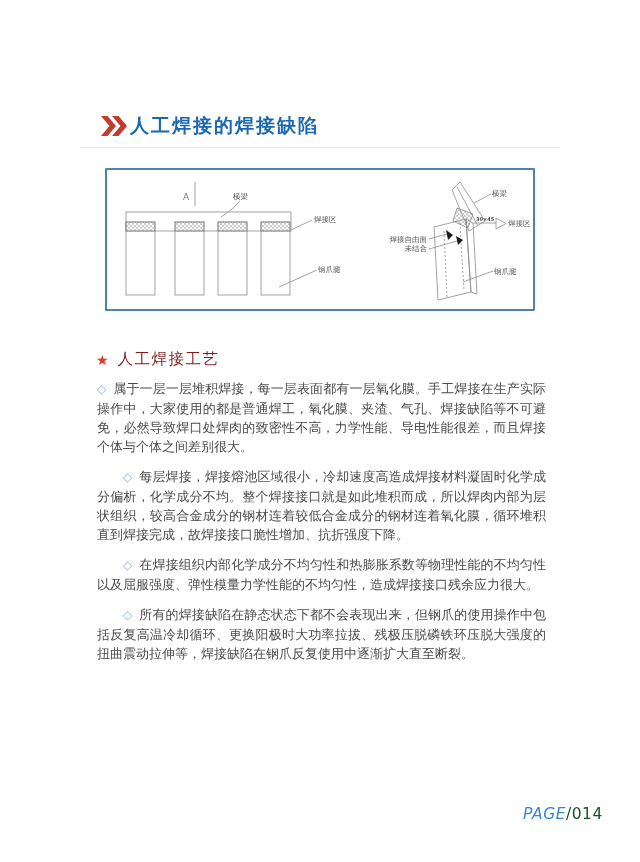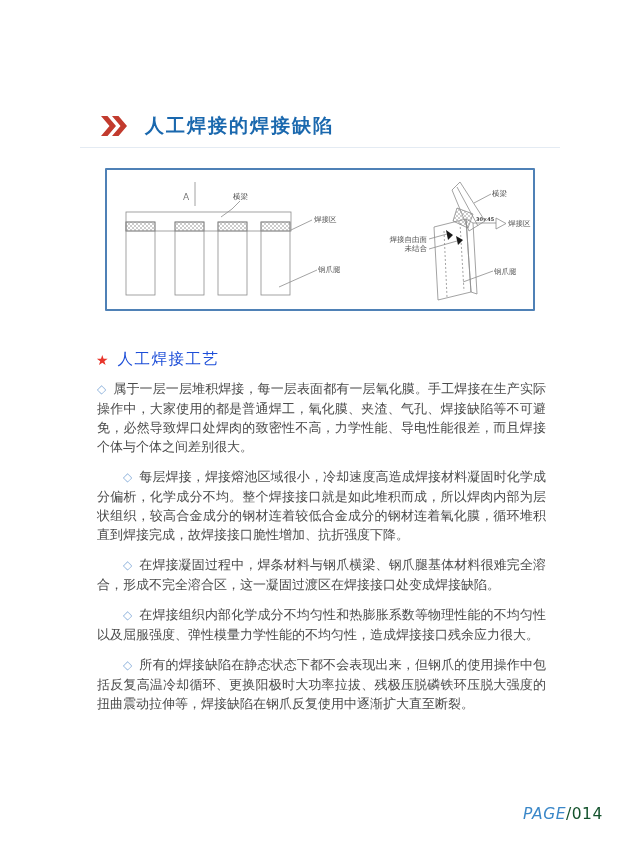--- a/index.html
+++ b/index.html
@@ -3,38 +3,38 @@
 <meta charset="utf-8">
 <style>
   * { margin:0; padding:0; box-sizing:border-box; }
   html,body { background:#ffffff; }
   .page {
     position:relative; width:640px; height:862px; margin:0 auto;
     background:#ffffff; overflow:hidden;
     font-family:"DejaVu Sans","Liberation Sans",sans-serif;
   }
   
-  .header { position:absolute; left:101px; top:113px; display:flex; align-items:center; gap:17px; }
+  .header { position:absolute; left:101px; top:113px; display:flex; align-items:center; gap:2px; }
   .chev { display:block; }
   .chev polygon { fill:#c23b2e; }
   .page-title { font-size:19px; font-weight:bold; color:#1a68ae; letter-spacing:2px; }
   .divider { position:absolute; left:80px; top:147px; width:480px; border-top:1px solid #e4ebf3; }
   
   .figure-box {
     position:absolute; left:105px; top:168px; width:430px; height:143px;
     border:2px solid #4f81b6; background:#ffffff; border-radius:1px;
   }
   .fig { width:426px; height:139px; display:block; }
   .fig text { fill:#555555; font-size:7.5px; font-family:"DejaVu Sans",sans-serif; stroke:none; }
   .fig .dim-txt { font-size:5px; font-weight:bold; fill:#444; }
   .fig .marker-a { font-size:9px; fill:#777; }
   
   .section-header { position:absolute; left:96px; top:349px; display:flex; align-items:center; gap:9px; }
   .star { color:#e8352b; font-size:14px; line-height:1; }
-  .section-title { color:#1d4ed8; font-size:15.5px; letter-spacing:1.5px; }
+  .section-title { color:#7f1d1d; font-size:15.5px; letter-spacing:1.5px; }
   
   .content { position:absolute; left:97px; top:379px; width:449px; }
   .content p {
     font-size:13px; line-height:19px; color:#4b4b4b;
     text-align:justify; margin:0 0 11px 0;
   }
   .content p.indent { text-indent:2em; }
   .diamond { color:#8fb3dc; padding-right:7px; font-size:12px; }
   
   .footer { position:absolute; left:523px; top:805px; font-size:15.5px; letter-spacing:0.5px; }
@@ -117,23 +117,20 @@
   </div>
 
   <div class="content">
     <p>
       <span class="diamond">◇</span><span>属于一层一层堆积焊接，每一层表面都有一层氧化膜。手工焊接在生产实际操作中，大家使用的都是普通焊工，氧化膜、夹渣、气孔、焊接缺陷等不可避免，必然导致焊口处焊肉的致密性不高，力学性能、导电性能很差，而且焊接个体与个体之间差别很大。</span>
     </p>
     <p class="indent">
       <span class="diamond">◇</span><span>每层焊接，焊接熔池区域很小，冷却速度高造成焊接材料凝固时化学成分偏析，化学成分不均。整个焊接接口就是如此堆积而成，所以焊肉内部为层状组织，较高合金成分的钢材连着较低合金成分的钢材连着氧化膜，循环堆积直到焊接完成，故焊接接口脆性增加、抗折强度下降。</span>
     </p>
     <p class="indent">
-      <span class="diamond">◇</span><span>在焊接凝固过程中，焊条材料与钢爪横梁、钢爪腿基体材料很难完全溶合，形成不完全溶合区，这一凝固过渡区在焊接接口处变成焊接缺陷。</span>
-    </p>
-    <p class="indent">
       <span class="diamond">◇</span><span>在焊接组织内部化学成分不均匀性和热膨胀系数等物理性能的不均匀性以及屈服强度、弹性模量力学性能的不均匀性，造成焊接接口残余应力很大。</span>
     </p>
     <p class="indent">
       <span class="diamond">◇</span><span>所有的焊接缺陷在静态状态下都不会表现出来，但钢爪的使用操作中包括反复高温冷却循环、更换阳极时大功率拉拔、残极压脱磷铁环压脱大强度的扭曲震动拉伸等，焊接缺陷在钢爪反复使用中逐渐扩大直至断裂。</span>
     </p>
   </div>
 
   <div class="footer">
     <span class="pg-label">PAGE</span><span class="pg-num">/014</span>
   </div>

